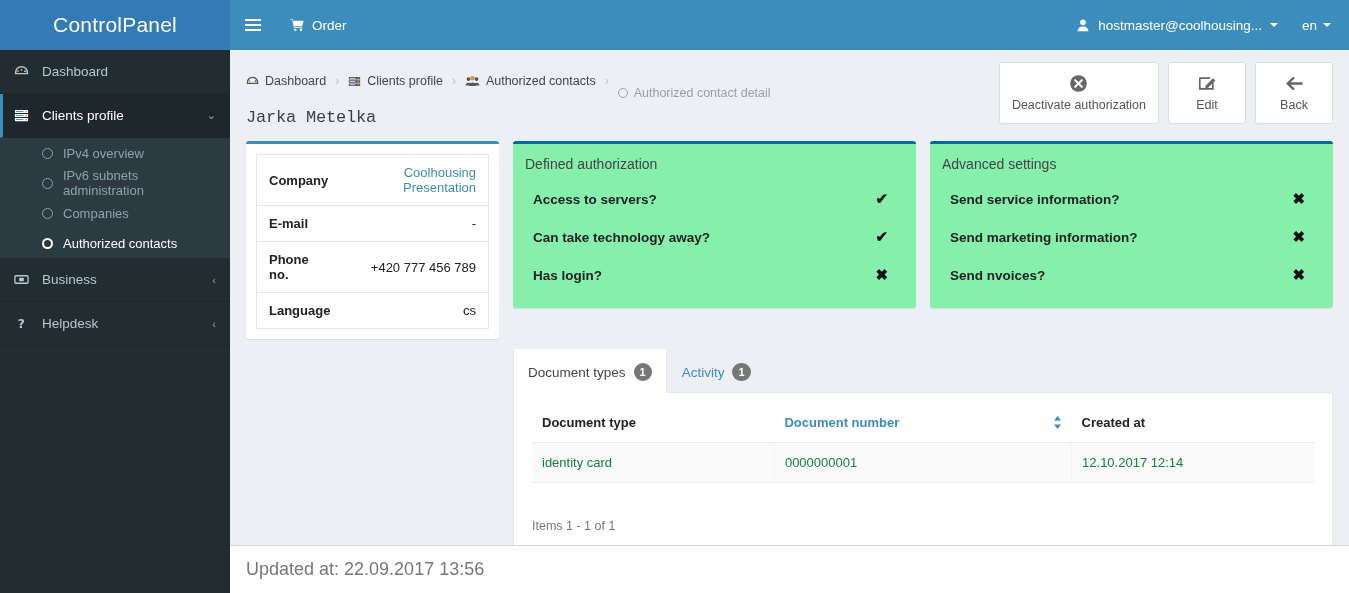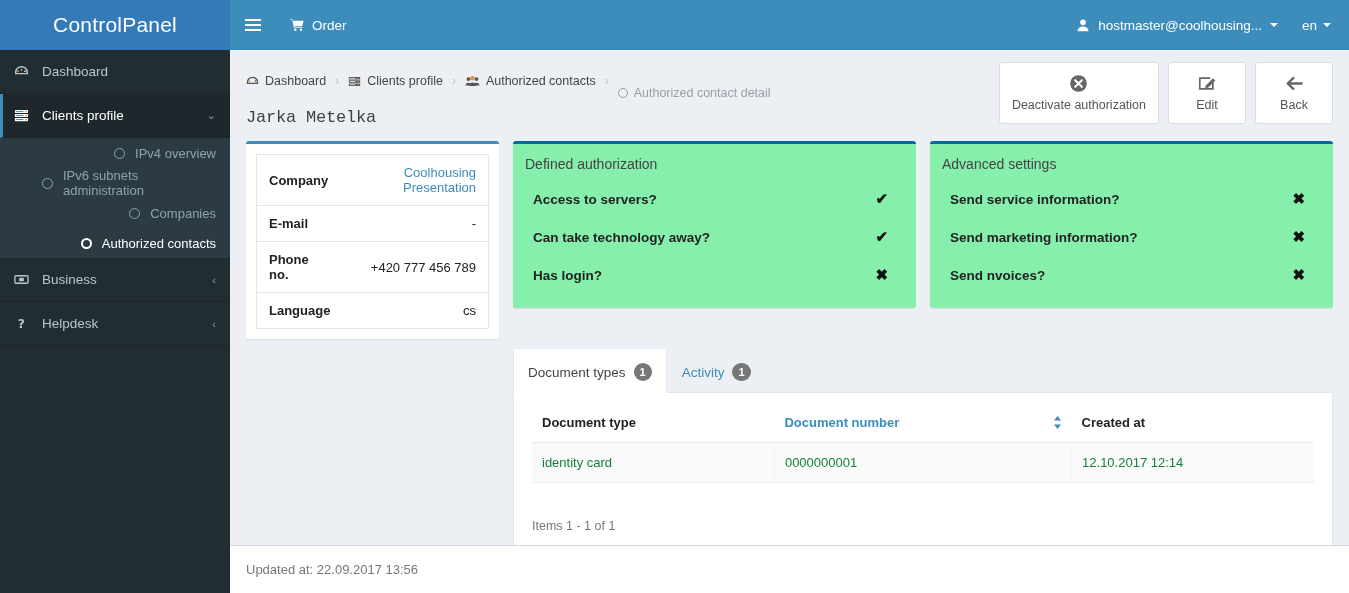--- a/index.html
+++ b/index.html
@@ -43,21 +43,21 @@
     width: 20px; display: inline-flex; align-items: center;
     justify-content: flex-start; margin-right: 8px; flex: 0 0 20px;
   }
   .nav-item .caret {
     margin-left: auto; font-size: 11px; color: #8aa4ae;
   }
   .subnav { list-style: none; margin: 0; padding: 0; background: #2c3b41; }
   .subnav-item {
     display: flex; align-items: center;
     height: 30px; padding: 0 14px 0 42px;
-    color: #8aa4ae; font-size: 13px; cursor: pointer; justify-content: flex-end;
+    color: #8aa4ae; font-size: 13px; cursor: pointer;
   }
   .subnav-item.active { color: #fff; font-weight: 400; }
   .subnav-item .ring {
     width: 11px; height: 11px; border-radius: 50%;
     border: 1.6px solid #8aa4ae; margin-right: 10px; flex: 0 0 11px;
   }
   .subnav-item.active .ring { border-color: #fff; border-width: 2px; }
 
   
   .navbar {
@@ -218,21 +218,21 @@
     border-right: 1px solid #f2f4f5;
   }
   .dt td:last-child { border-right: none; }
   .items-info { margin-top: 36px; font-size: 12.5px; color: #777; }
 
   .footer {
     position: absolute; left: 230px; top: 545px;
     width: 1119px; height: 48px;
     background: #fff; border-top: 1px solid #d2d6de;
     display: flex; align-items: center;
-    padding-left: 16px; font-size: 13px; color: #777;
+    padding-left: 16px; font-size: 18px; color: #777;
   }
   svg { display: block; }
 </style>
 </head>
 <body>
 
 <div class="app">
 
   <aside class="sidebar">
     <div class="brand">

